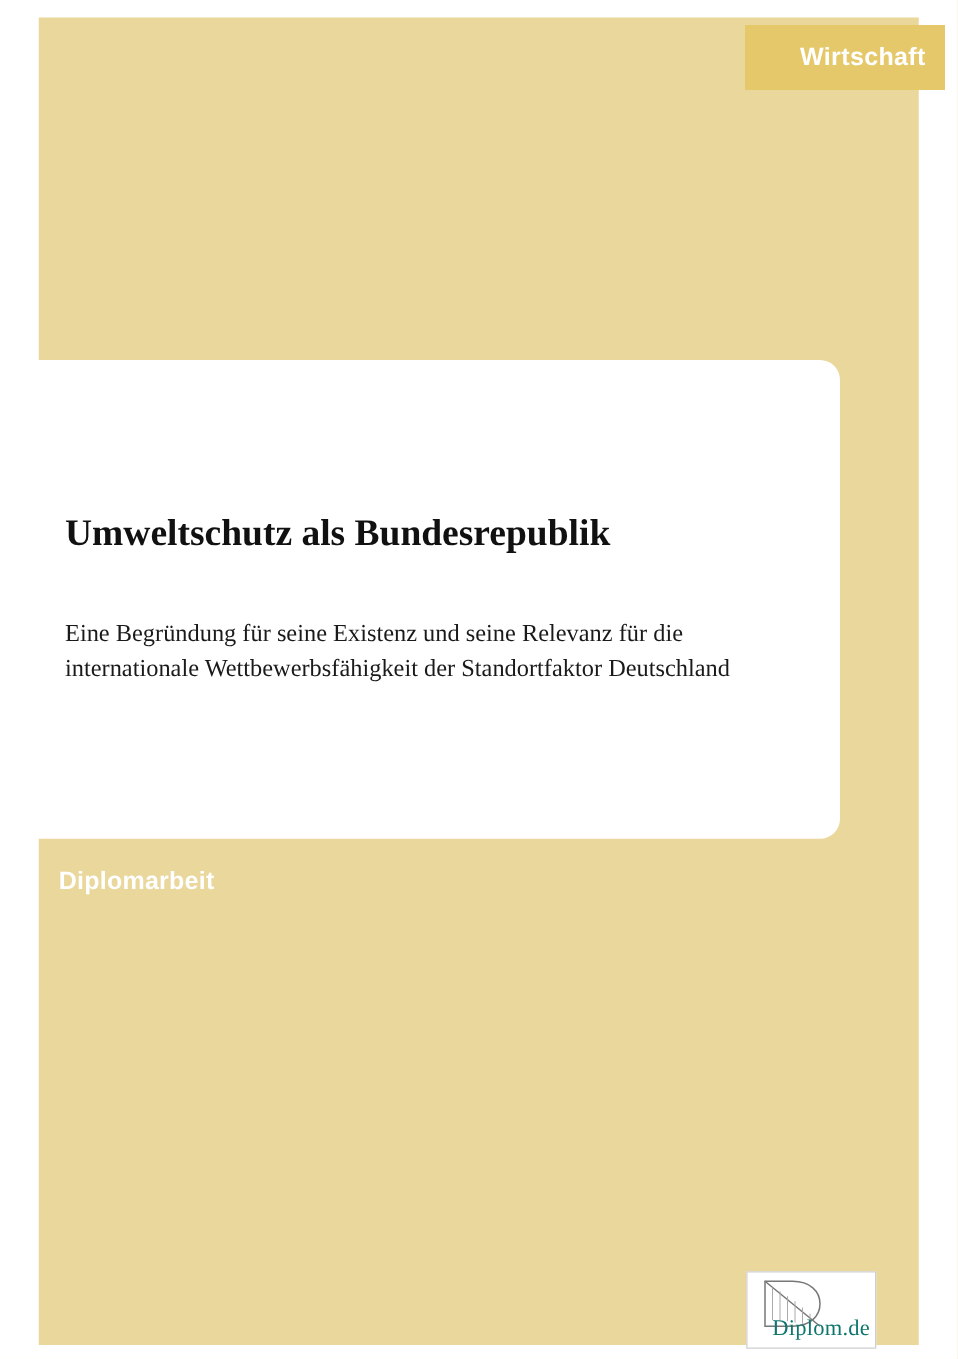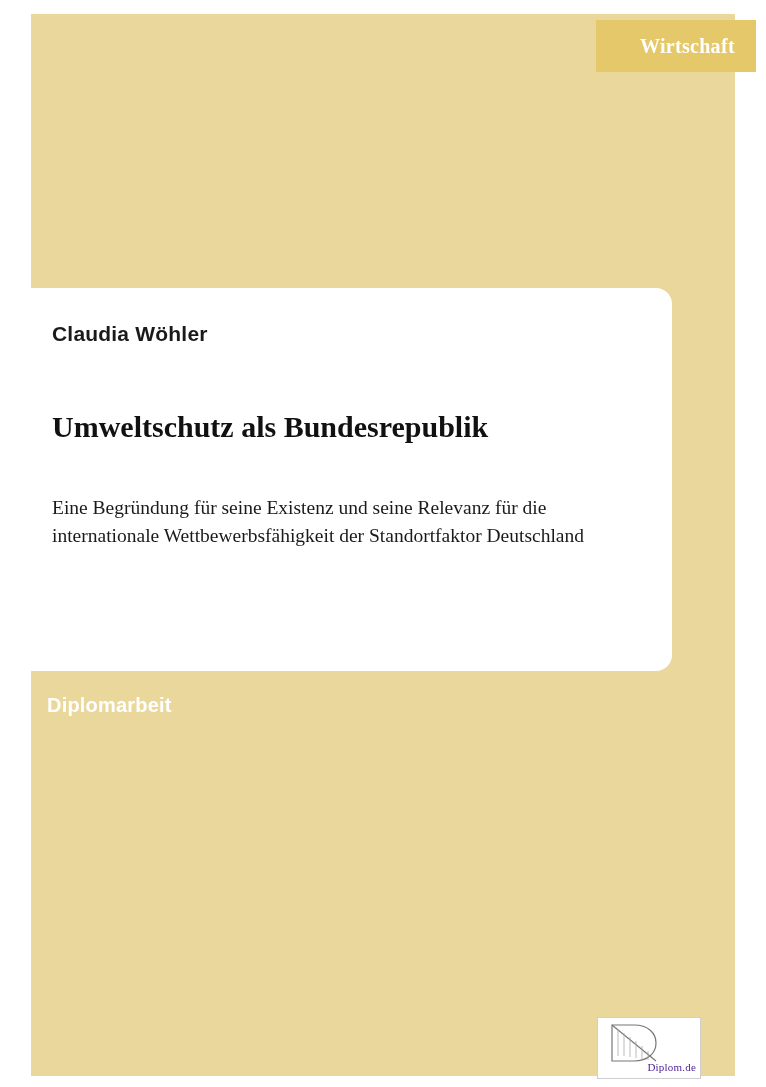--- a/index.html
+++ b/index.html
@@ -34,21 +34,21 @@
     width: 160px;
     height: 52px;
     background: #e4c86a;
     display: flex;
     align-items: center;
     justify-content: flex-start;
     box-sizing: border-box;
     padding-left: 44px;
   }
   .category-tab span {
-    font-family: Liberation Serif, serif;
+    font-family: Liberation Sans, sans-serif;
     font-size: 20px;
     font-weight: bold;
     color: #ffffff;
     letter-spacing: 0.3px;
   }
   
   .white-card {
     position: absolute;
     left: 0px;
     top: 288px;
@@ -115,39 +115,38 @@
     left: 6px;
     top: 3px;
   }
   .logo-text {
     position: absolute;
     left: 0;
     right: 4px;
     bottom: 5px;
     text-align: right;
     font-family: "Liberation Serif", serif;
-    font-size: 11px;
-    color: #4c1d95;
+    font-size: 18px;
+    color: #0f766e;
     letter-spacing: 0.2px;
   }
 </style>
 </head>
 <body>
 
 <div class="page">
 
   <div class="bg-panel"></div>
 
   <div class="category-tab">
     <span>Wirtschaft</span>
   </div>
 
   <div class="white-card"></div>
 
-  <div class="author">Claudia Wöhler</div>
 
   <div class="title">Umweltschutz als Bundesrepublik</div>
 
   <div class="subtitle">Eine Begründung für seine Existenz und seine Relevanz für die internationale Wettbewerbsfähigkeit der Standortfaktor Deutschland</div>
 
   <div class="doc-type">Diplomarbeit</div>
 
   <div class="logo">
     <svg width="92" height="44" viewBox="0 0 92 44">
       <path d="M8 4 L8 40 L30 40 C44 40 52 32 52 22 C52 12 44 4 30 4 Z" fill="none" stroke="#777777" stroke-width="1.2"></path>

